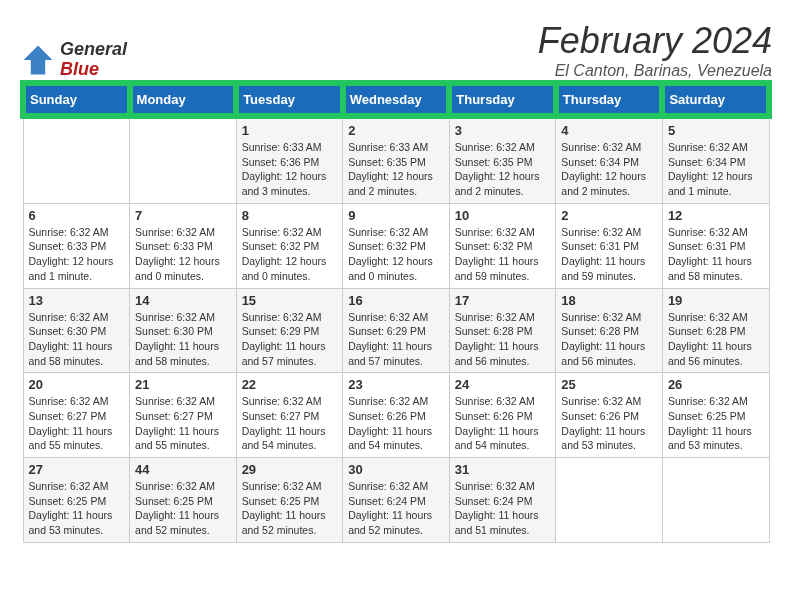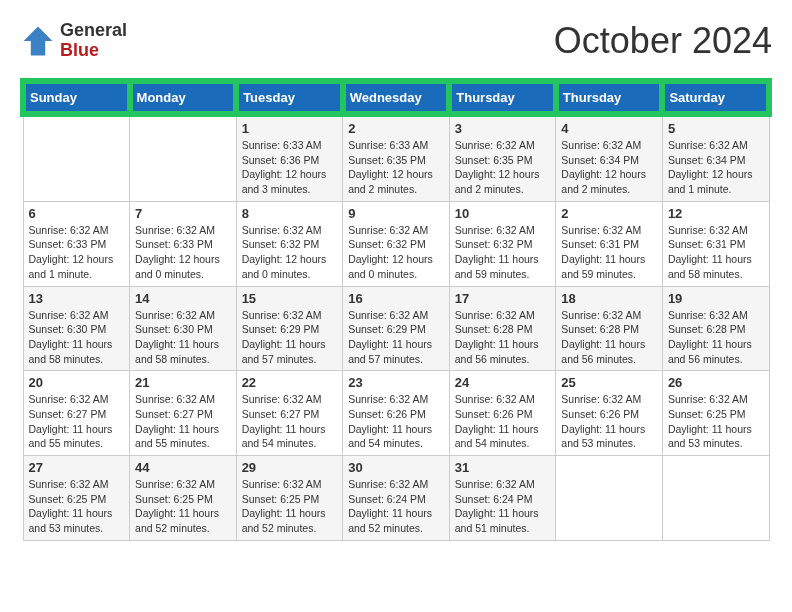--- a/index.html
+++ b/index.html
@@ -6,22 +6,22 @@
     body {
       font-family: Arial, sans-serif;
       background: #fff;
       width: 792px;
       min-height: 612px;
       padding: 20px;
     }
     .header {
       display: flex;
       justify-content: space-between;
-      align-items: center;
-      margin-bottom: 16px;
+      align-items: flex-end;
+      font-style: italic;
     }
     .logo {
       display: flex;
       align-items: center;
       gap: 4px;
     }
     .logo-text {
       display: flex;
       flex-direction: column;
       font-size: 18px;
@@ -97,21 +97,22 @@
   <div class="logo">
     <svg class="logo-icon" viewBox="0 0 40 40" xmlns="http://www.w3.org/2000/svg">
       <polygon points="20,4 36,20 28,20 28,36 12,36 12,20 4,20" fill="#1a6bba" opacity="0.85"></polygon>
     </svg>
     <div class="logo-text">
       <span class="logo-general">General</span>
       <span class="logo-blue">Blue</span>
     </div>
   </div>
   <div class="title-block">
-    <div class="month-title">October 2024</div>
+    <div class="month-title">February 2024</div>
+    <div class="location">El Canton, Barinas, Venezuela</div>
   </div>
 </div>
 
 <table class="calendar">
   <thead>
     <tr id="header-row">
         <th>Sunday</th>
         <th>Monday</th>
         <th>Tuesday</th>
         <th>Wednesday</th>

